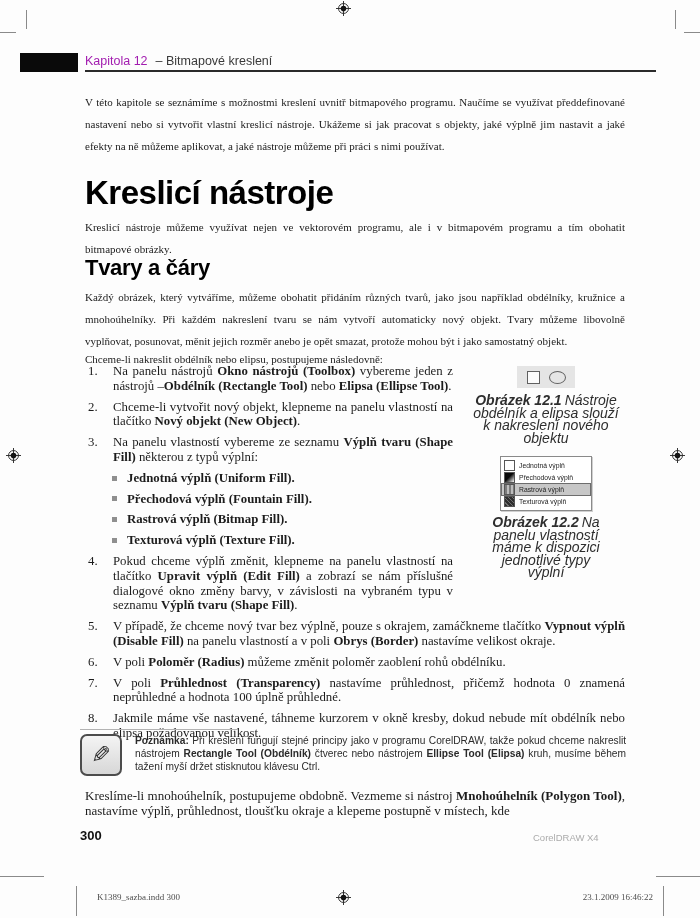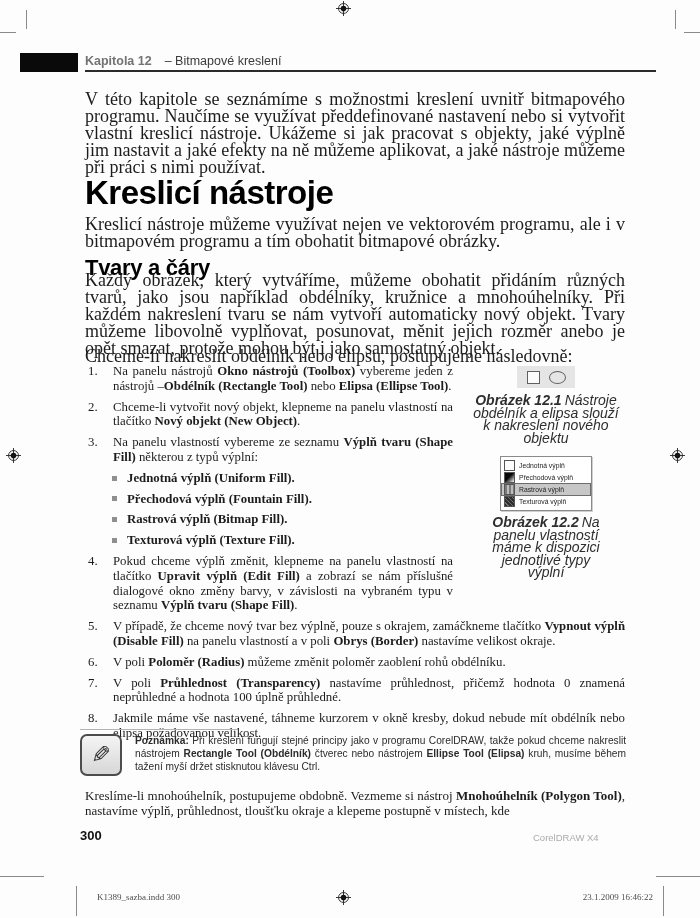--- a/index.html
+++ b/index.html
@@ -6,25 +6,25 @@
   body{background:#ffffff;}
   .page{position:relative;width:700px;height:918px;background:#fdfdfd;overflow:hidden;
         font-family:"Liberation Serif","DejaVu Serif",serif;color:#1c1c1c;}
   
   .cropline{position:absolute;background:#8a8a8a;}
   .regmark{position:absolute;width:15px;height:15px;}
   
   .chapter-tab{position:absolute;left:20px;top:53px;width:58px;height:19px;background:#0a0a0a;}
   .running-head{position:absolute;left:85px;top:54px;width:571px;height:16px;
     font-family:"Liberation Sans","DejaVu Sans",sans-serif;font-size:12.5px;color:#3a3a3a;white-space:nowrap;}
-  .running-head .chap{font-weight:bold;color:#737373;margin-right:13px;}
+  .running-head .chap{font-weight:normal;color:#a21caf;margin-right:8px;}
   .head-rule{position:absolute;left:85px;top:70px;width:571px;height:2px;background:#2b2b2b;}
   
   .blk{position:absolute;left:85px;width:540px;}
-  .para{font-size:18px;line-height:17px;text-align:justify;}
+  .para{font-size:11px;line-height:22px;text-align:justify;}
   .h1{font-family:"Liberation Sans","DejaVu Sans",sans-serif;font-weight:bold;font-size:33px;line-height:34px;color:#000;letter-spacing:-0.5px;}
   .h2{font-family:"Liberation Sans","DejaVu Sans",sans-serif;font-weight:bold;font-size:22px;line-height:24px;color:#000;letter-spacing:-0.3px;}
   .rb{font-weight:bold;}
   
   .steps{position:absolute;left:85px;top:364px;width:540px;font-size:12.8px;line-height:14.8px;}
   .step{display:flex;margin-bottom:6px;text-align:justify;}
   .step-num{flex:0 0 25px;padding-left:3px;}
   .step-text{flex:1;}
   .bullets{margin:2px 0 4px 0;}
   .bullet-row{display:flex;align-items:baseline;margin:0 0 6px 27px;height:14.8px;}
@@ -113,21 +113,21 @@
     <span class="chap">Kapitola 12</span><span>– Bitmapové kreslení</span>
   </div>
   <div class="head-rule"></div>
 
   <div class="blk para" style="top:91px;">V této kapitole se seznámíme s možnostmi kreslení uvnitř bitmapového programu. Naučíme se využívat předdefinované nastavení nebo si vytvořit vlastní kreslicí nástroje. Ukážeme si jak pracovat s objekty, jaké výplně jim nastavit a jaké efekty na ně můžeme aplikovat, a jaké nástroje můžeme při práci s nimi používat.</div>
 
   <div class="blk h1" style="top:176px;">Kreslicí nástroje</div>
   <div class="blk para" style="top:216px;">Kreslicí nástroje můžeme využívat nejen ve vektorovém programu, ale i v bitmapovém programu a tím obohatit bitmapové obrázky.</div>
 
   <div class="blk h2" style="top:256px;">Tvary a čáry</div>
-  <div class="blk para" style="top:272px;">Každý obrázek, který vytváříme, můžeme obohatit přidáním různých tvarů, jako jsou například obdélníky, kružnice a mnohoúhelníky. Při každém nakreslení tvaru se nám vytvoří automaticky nový objekt. Tvary můžeme libovolně vyplňovat, posunovat, měnit jejich rozměr anebo je opět smazat, protože mohou být i jako samostatný objekt.</div>
+  <div class="blk para" style="top:286px;">Každý obrázek, který vytváříme, můžeme obohatit přidáním různých tvarů, jako jsou například obdélníky, kružnice a mnohoúhelníky. Při každém nakreslení tvaru se nám vytvoří automaticky nový objekt. Tvary můžeme libovolně vyplňovat, posunovat, měnit jejich rozměr anebo je opět smazat, protože mohou být i jako samostatný objekt.</div>
   <div class="blk para" style="top:348px;">Chceme-li nakreslit obdélník nebo elipsu, postupujeme následovně:</div>
 
   <div class="steps">
 
     <div class="sidebar">
       <div class="fig1-box">
         <div class="fig1-square"></div>
         <div class="fig1-ellipse"></div>
       </div>
       <div class="caption cap1">

